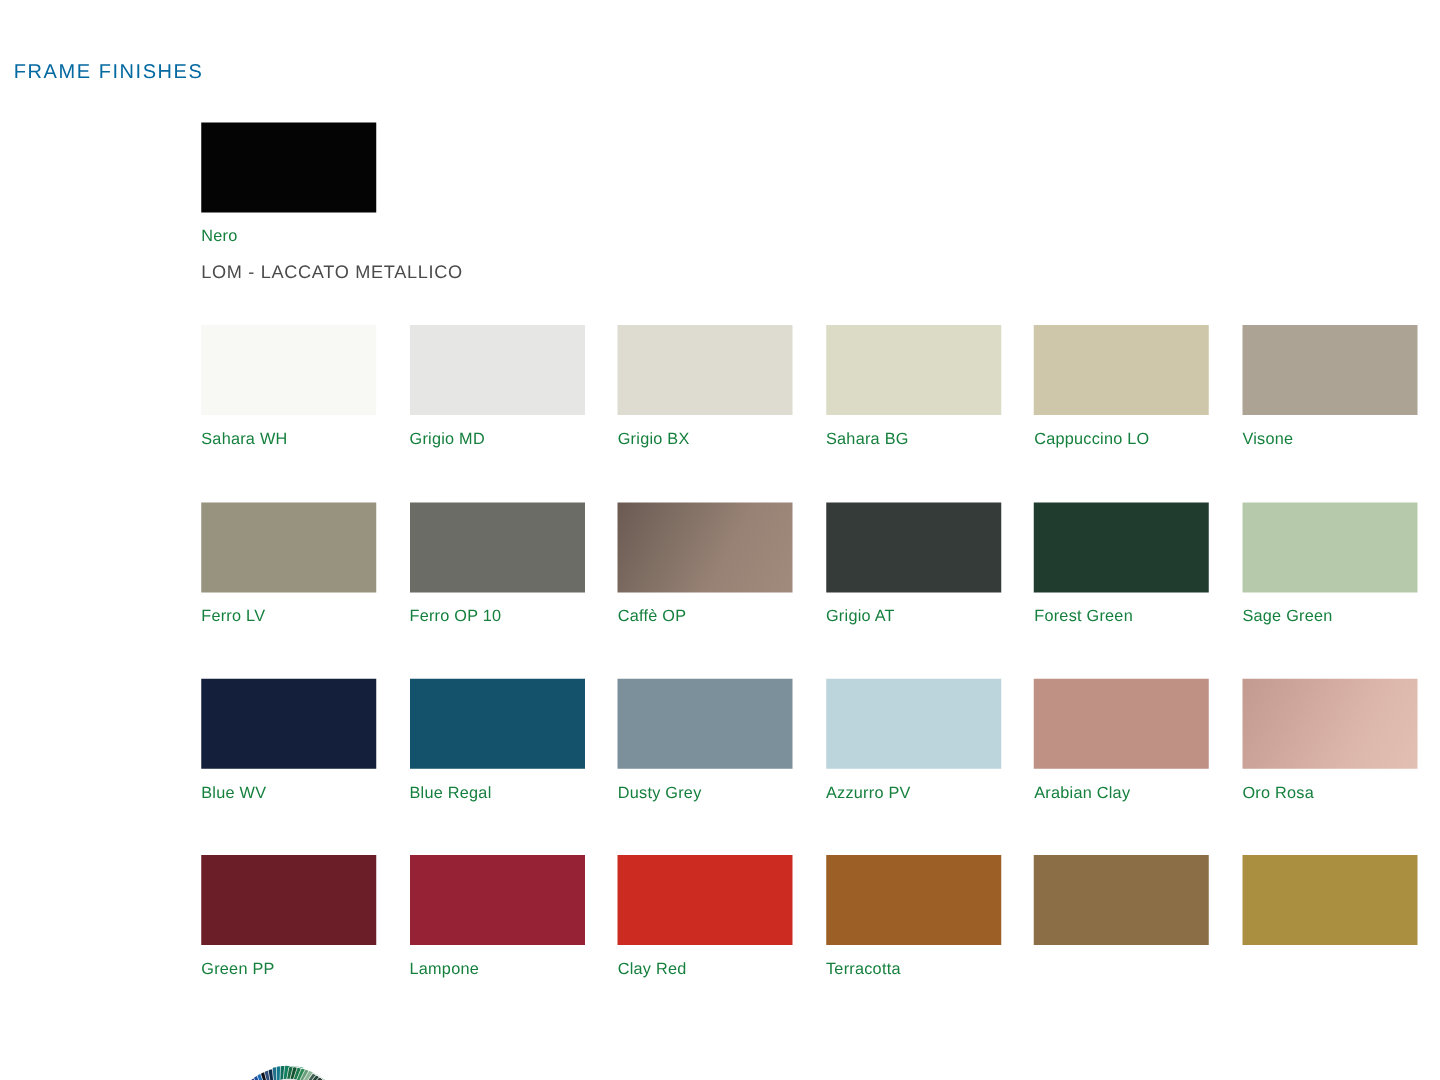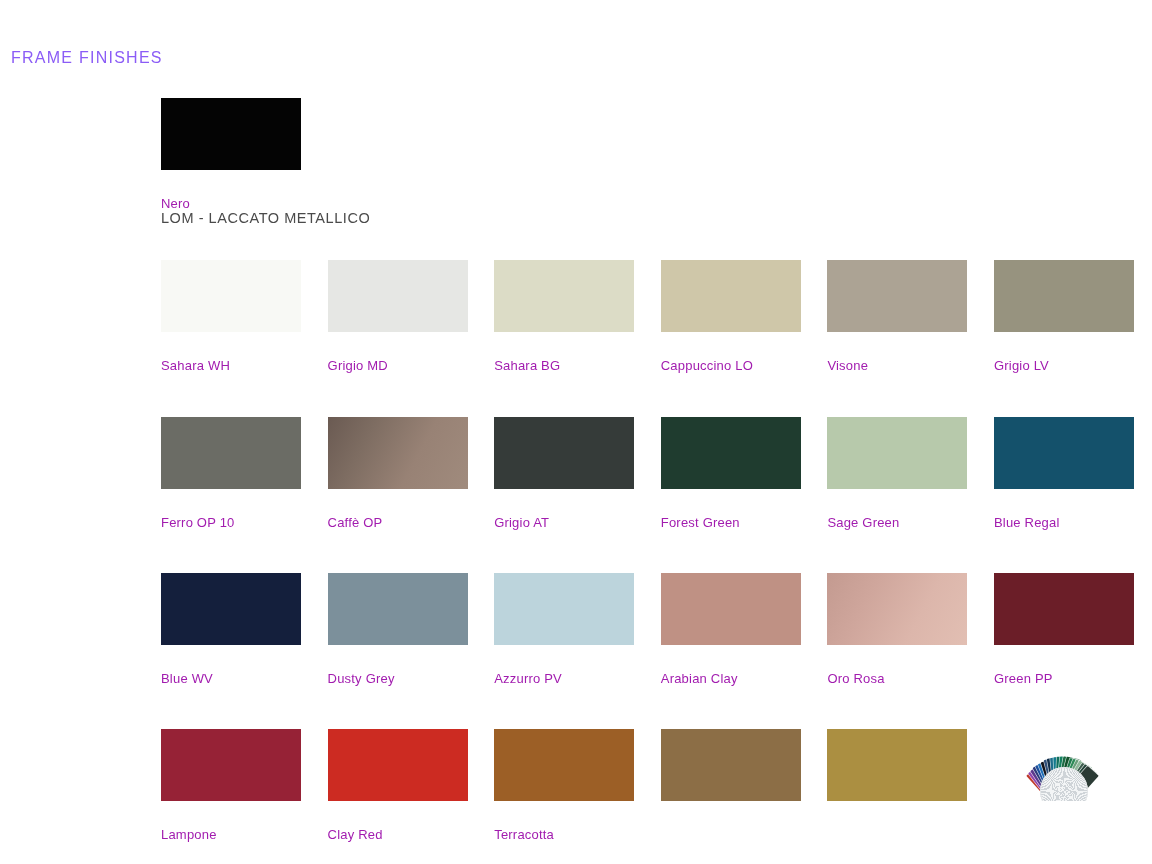--- a/index.html
+++ b/index.html
@@ -15,21 +15,21 @@
     overflow: hidden;
     position: relative;
   }
 
   .page-title {
     position: absolute;
     left: 11px;
     top: 49px;
     font-size: 16px;
     letter-spacing: 1.25px;
-    color: #8b5cf6;
+    color: #0369a1;
     font-weight: 400;
     white-space: nowrap;
   }
 
   .section {
     position: absolute;
     left: 161px;
   }
 
   .section-intro { top: 98px; }
@@ -58,24 +58,24 @@
 
   .swatch-chip {
     width: 140px;
     height: 72px;
     display: block;
     background-repeat: no-repeat;
     background-size: 100% 100%;
   }
 
   .swatch-label {
-    margin-top: 26px;
+    margin-top: 11px;
     font-size: 13px;
     letter-spacing: 0.2px;
-    color: #a21caf;
+    color: #15803d;
     line-height: 1.25;
     white-space: nowrap;
   }
 
   
   .fan-deck {
     width: 140px;
     height: 72px;
     position: relative;
     overflow: hidden;
@@ -132,34 +132,38 @@
   <div class="swatch-grid">
       <div class="swatch-cell">
         <div class="swatch-chip" style="background-color: #f8f9f5;"></div>
         <div class="swatch-label">Sahara WH</div>
       </div>
       <div class="swatch-cell">
         <div class="swatch-chip" style="background-color: #e6e7e4;"></div>
         <div class="swatch-label">Grigio MD</div>
       </div>
       <div class="swatch-cell">
+        <div class="swatch-chip" style="background-color: #dedcd1;"></div>
+        <div class="swatch-label">Grigio BX</div>
+      </div>
+      <div class="swatch-cell">
         <div class="swatch-chip" style="background-color: #dcdcc6;"></div>
         <div class="swatch-label">Sahara BG</div>
       </div>
       <div class="swatch-cell">
         <div class="swatch-chip" style="background-color: #cfc7a9;"></div>
         <div class="swatch-label">Cappuccino LO</div>
       </div>
       <div class="swatch-cell">
         <div class="swatch-chip" style="background-color: #aca394;"></div>
         <div class="swatch-label">Visone</div>
       </div>
       <div class="swatch-cell">
         <div class="swatch-chip" style="background-color: #97937f;"></div>
-        <div class="swatch-label">Grigio LV</div>
+        <div class="swatch-label">Ferro LV</div>
       </div>
       <div class="swatch-cell">
         <div class="swatch-chip" style="background-color: #6b6c65;"></div>
         <div class="swatch-label">Ferro OP 10</div>
       </div>
       <div class="swatch-cell">
         <div class="swatch-chip" style="background-image: linear-gradient(118deg, #6a5a52 0%, #7e6d62 28%, #988275 62%, #a08b7d 100%);"></div>
         <div class="swatch-label">Caffè OP</div>
       </div>
       <div class="swatch-cell">
@@ -168,26 +172,26 @@
       </div>
       <div class="swatch-cell">
         <div class="swatch-chip" style="background-color: #1f3c2f;"></div>
         <div class="swatch-label">Forest Green</div>
       </div>
       <div class="swatch-cell">
         <div class="swatch-chip" style="background-color: #b7c9ab;"></div>
         <div class="swatch-label">Sage Green</div>
       </div>
       <div class="swatch-cell">
+        <div class="swatch-chip" style="background-color: #141f3c;"></div>
+        <div class="swatch-label">Blue WV</div>
+      </div>
+      <div class="swatch-cell">
         <div class="swatch-chip" style="background-color: #14516b;"></div>
         <div class="swatch-label">Blue Regal</div>
-      </div>
-      <div class="swatch-cell">
-        <div class="swatch-chip" style="background-color: #141f3c;"></div>
-        <div class="swatch-label">Blue WV</div>
       </div>
       <div class="swatch-cell">
         <div class="swatch-chip" style="background-color: #7c909b;"></div>
         <div class="swatch-label">Dusty Grey</div>
       </div>
       <div class="swatch-cell">
         <div class="swatch-chip" style="background-color: #bcd4dc;"></div>
         <div class="swatch-label">Azzurro PV</div>
       </div>
       <div class="swatch-cell">

